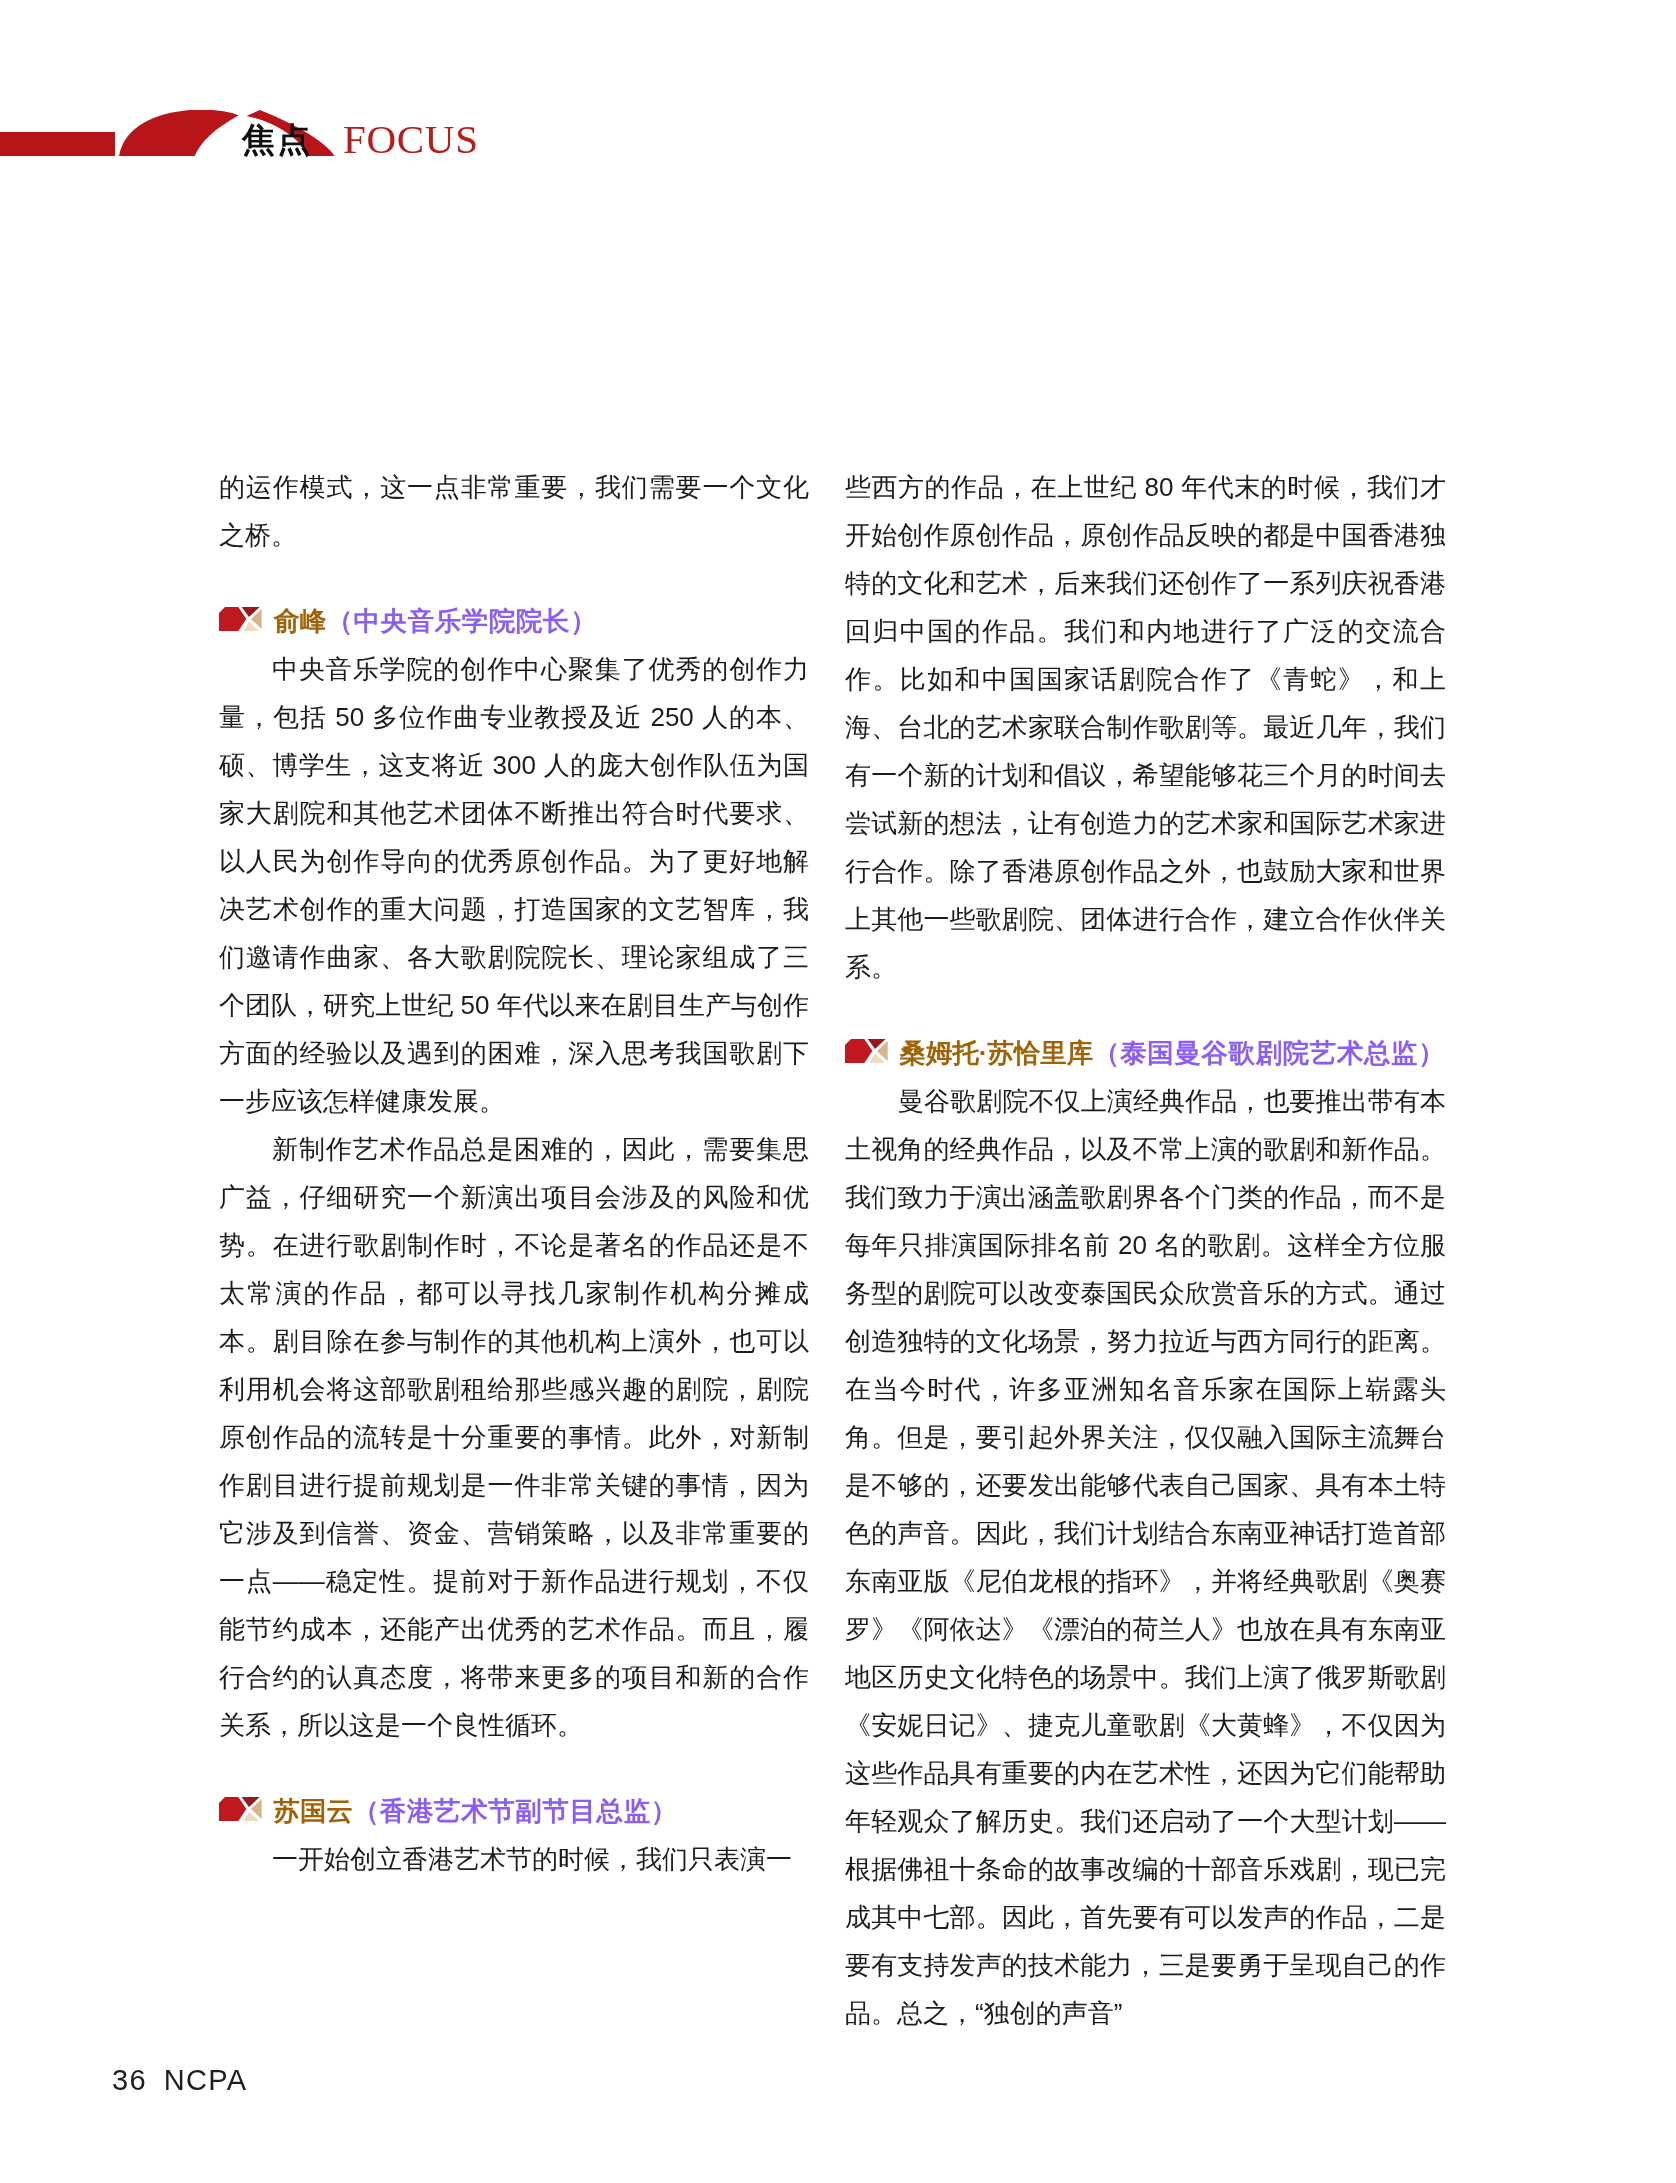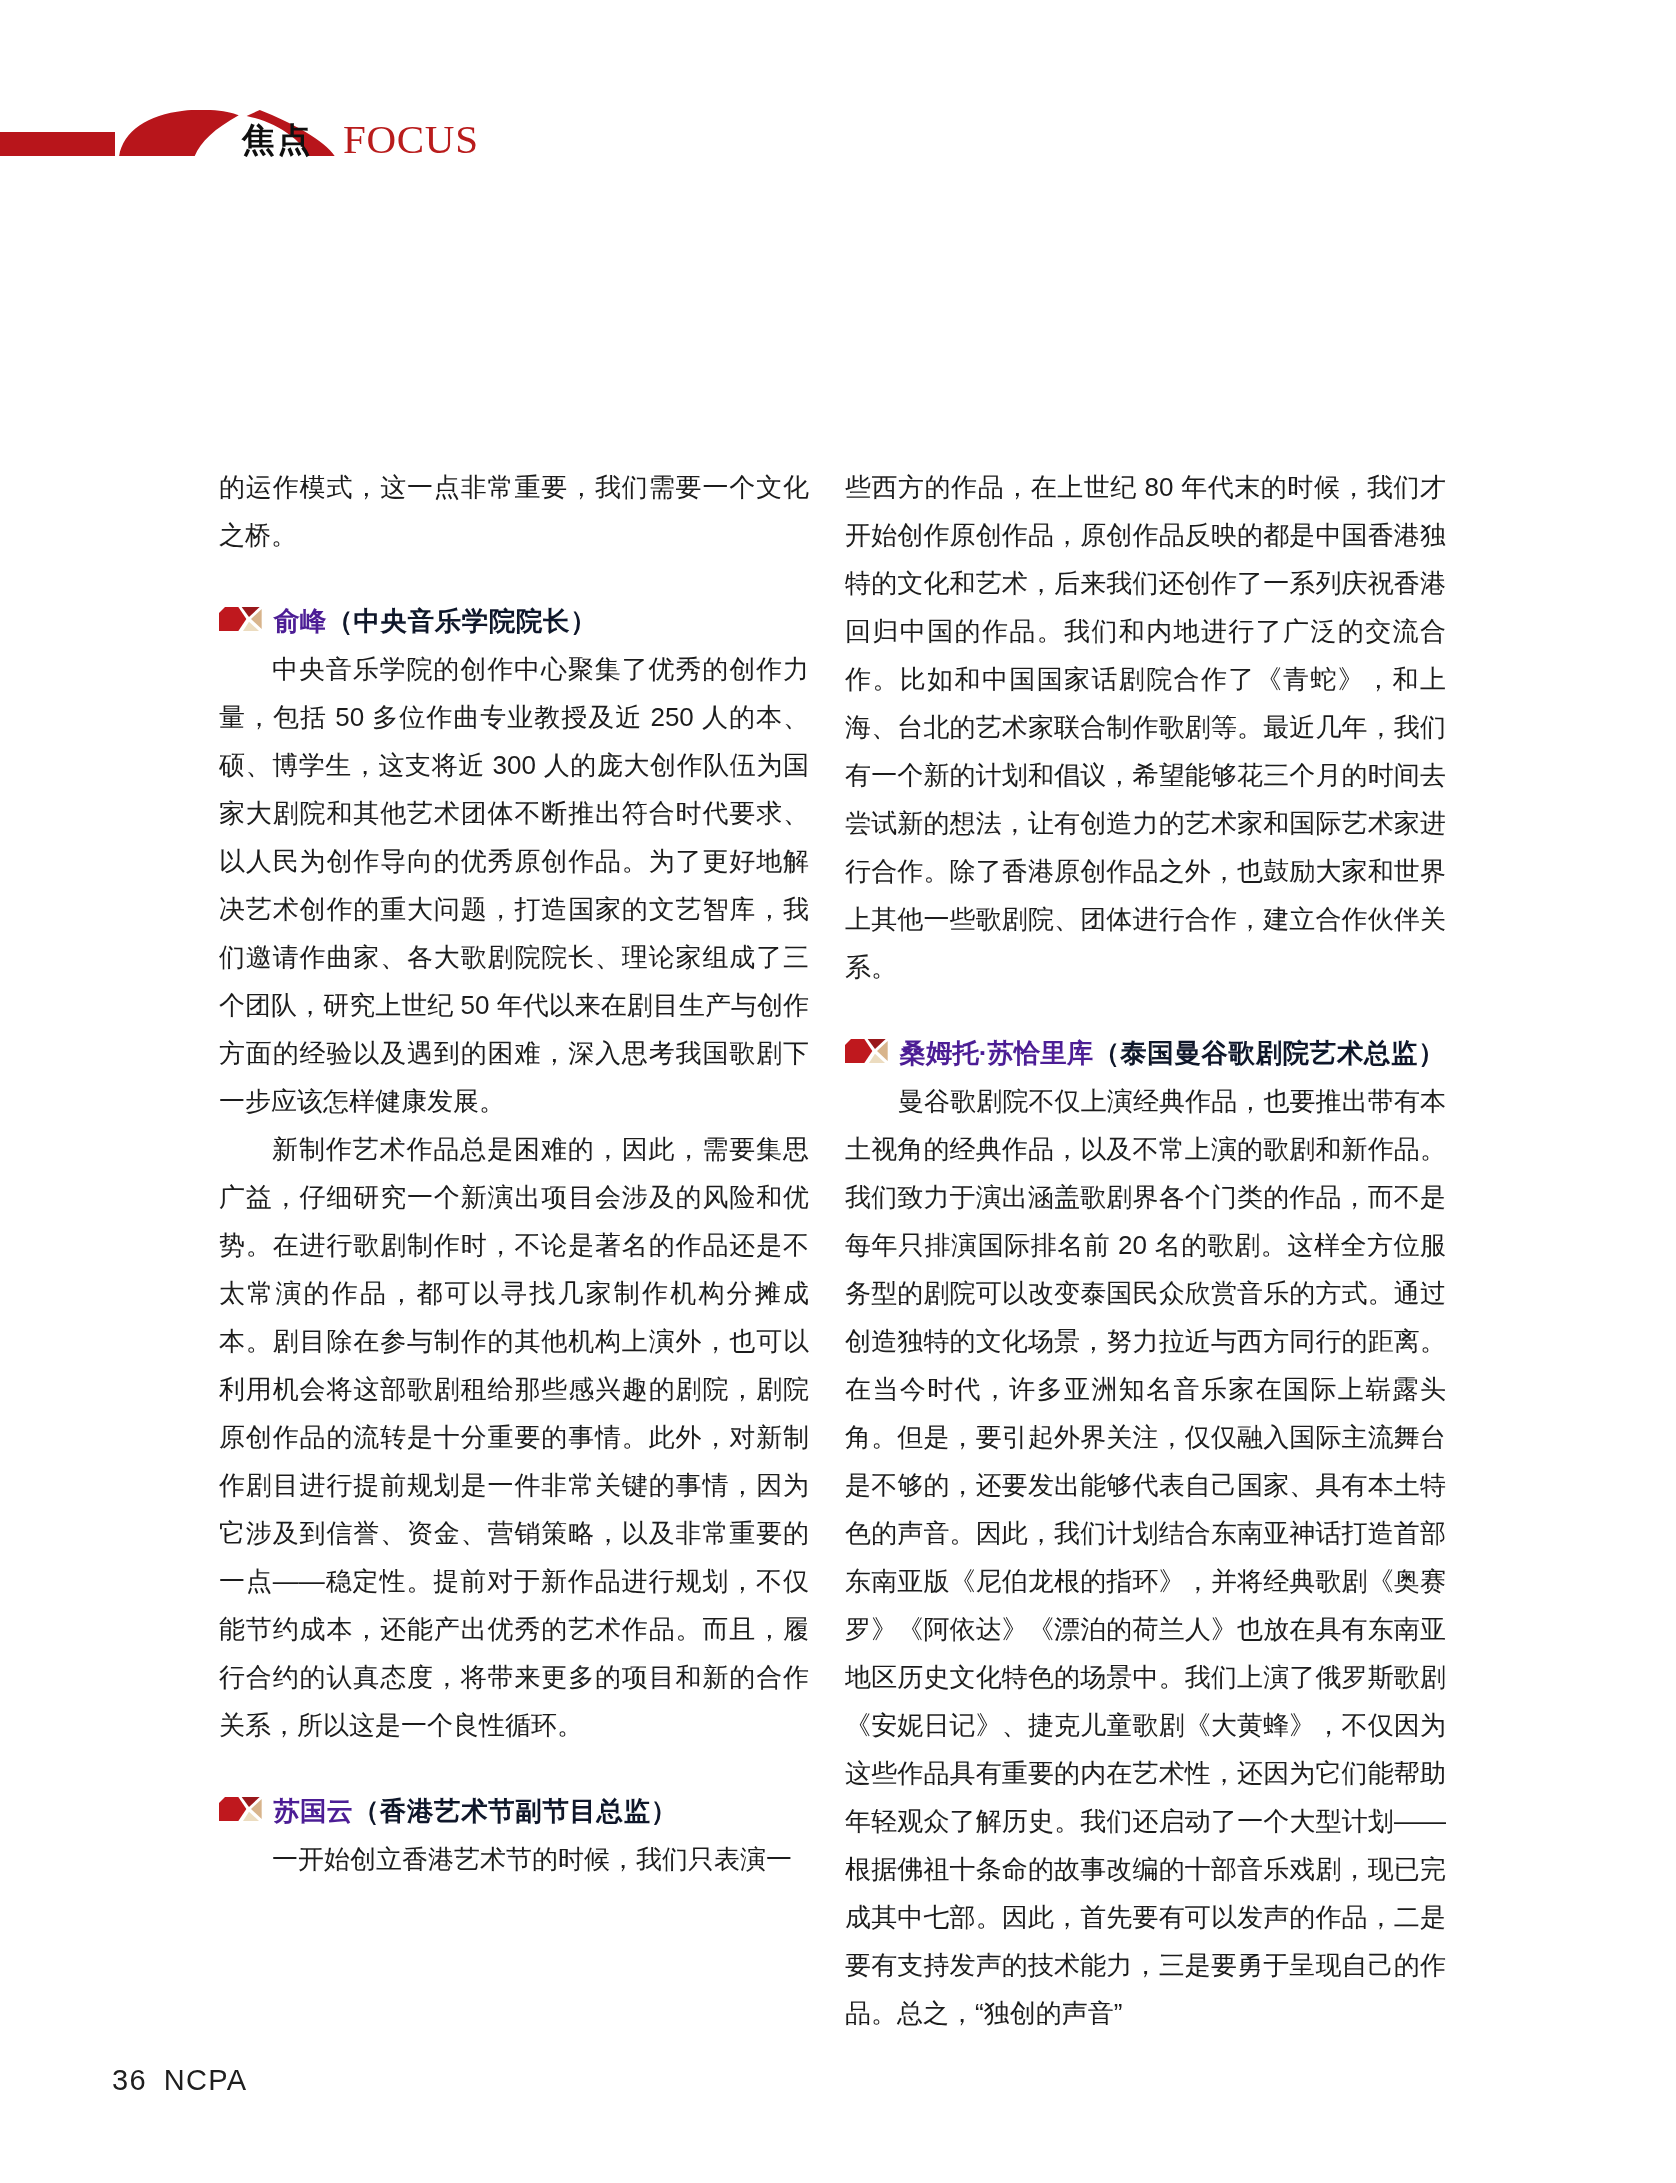--- a/index.html
+++ b/index.html
@@ -46,22 +46,22 @@
 
   .speaker{
     margin-top:38px;
     font-size:26.4px;line-height:48px;font-weight:700;
     text-align:left;
   }
   .speaker .sp-icon{
     display:inline-block;width:44px;height:24px;
     margin-right:10.6px;vertical-align:-1.3px;
   }
-  .speaker .sp-name{color:#4c1d95;text-align:center;}
-  .speaker .sp-title{color:#0f172a;letter-spacing:0.7px;}
+  .speaker .sp-name{color:#a16207;text-align:center;}
+  .speaker .sp-title{color:#8b5cf6;letter-spacing:0.7px;}
 
   
   .folio{
     position:absolute;left:112px;top:2065px;
     font-size:29px;line-height:30px;color:#1e1e1e;
     letter-spacing:1.3px;
     text-align:right;
   }
   .folio .folio-num{margin-right:17px;}
 </style>

